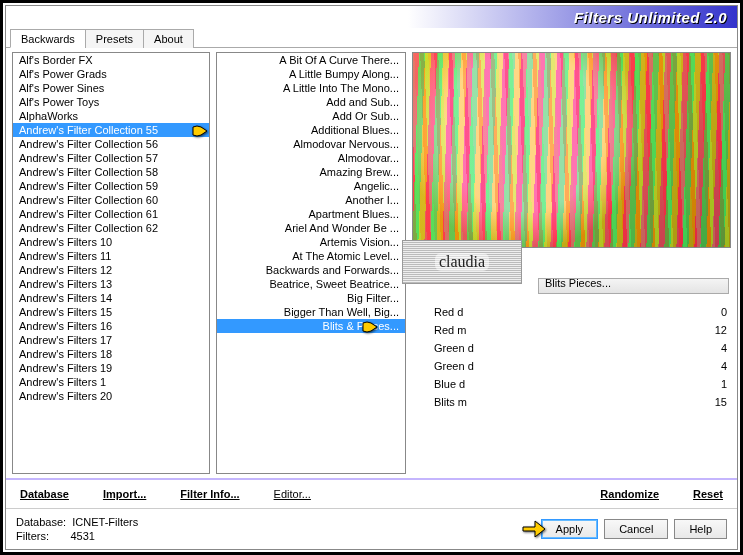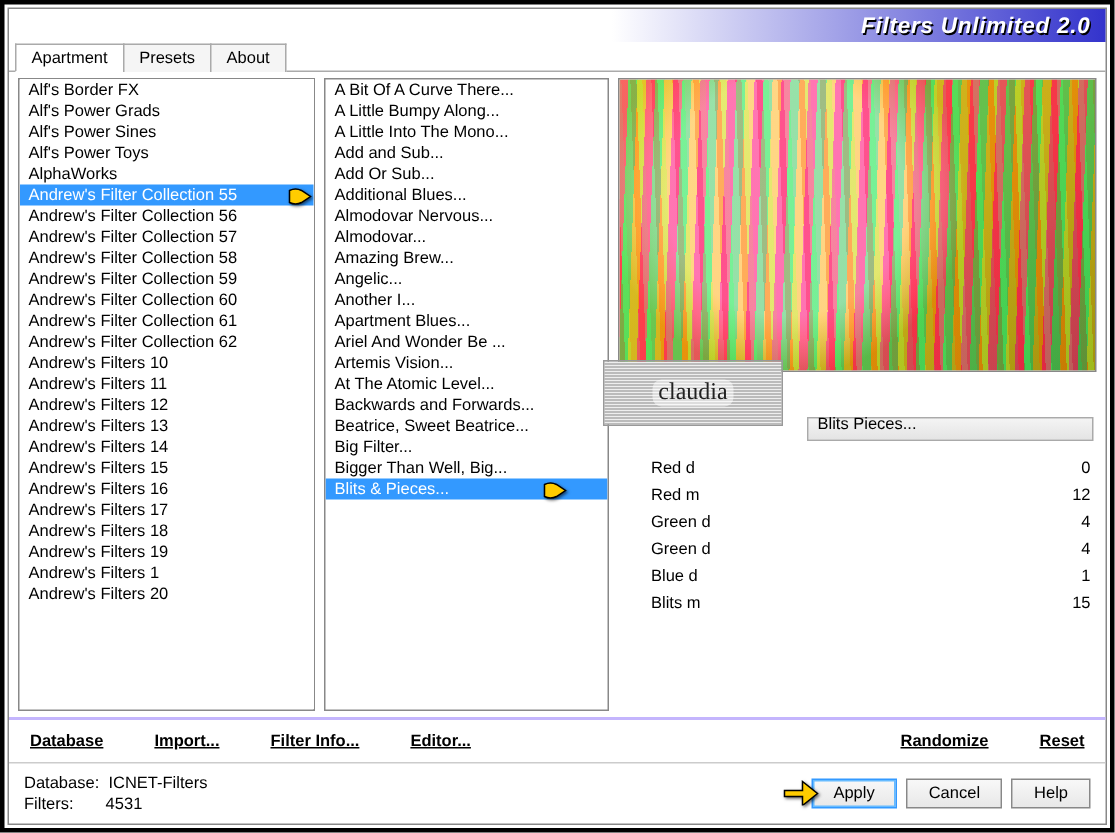--- a/index.html
+++ b/index.html
@@ -37,34 +37,34 @@
   .toolbarrow { display: flex; padding: 6px 10px; gap: 26px; border-top: 2px solid #c4b5fd; }
   .toolbarrow .btnlink { text-decoration: underline; cursor: pointer; padding: 2px 4px; }
   .toolbarrow .spacer { flex: 1; }
   .footer { border-top: 1px solid #ccc; padding: 6px 10px; display: flex; align-items: center; }
   .footer .info { flex: 1; line-height: 14px; }
   .footer .btn, .btn { border: 1px solid #888; background: linear-gradient(#f8f8f8,#e8e8e8); padding: 3px 14px; margin-left: 6px; cursor: pointer; }
   .btn.primary { border: 1px solid #3399ff; box-shadow: 0 0 0 1px #66bbff inset; }
   .pointer { position: absolute; width: 26px; height: 20px; z-index: 20; pointer-events: none; }
   .pointer svg { filter: drop-shadow(1px 1px 1px rgba(0,0,0,.6)); }
   .col1 { width: 198px; }
-  .col2 { width: 190px; }
+  .col2 { width: 190px; text-align: right; }
   .col3 { flex: 1; position: relative; }
 </style>
 </head>
 <body>
 
 <div class="outer">
 
   <div class="titlebar">
     <span class="titlebar-text">Filters Unlimited 2.0</span>
   </div>
 
   <div class="tabrow" id="tabrow">
-      <div class="tab active">Apartment</div>
+      <div class="tab active">Backwards</div>
       <div class="tab">Presets</div>
       <div class="tab">About</div>
     </div>
 
   <div class="main">
 
     <div class="col col1">
       <div class="list" id="catlist">
           <div class="li">Alf's Border FX</div>
           <div class="li">Alf's Power Grads</div>
@@ -164,21 +164,21 @@
           </div>
         </div>
     </div>
 
   </div>
 
   <div class="toolbarrow">
     <span class="btnlink" style="font-weight:bold">Database</span>
     <span class="btnlink" style="font-weight:bold">Import...</span>
     <span class="btnlink" style="font-weight:bold">Filter Info...</span>
-    <span class="btnlink" style="font-weight:bold">Editor...</span>
+    <span class="btnlink" style="font-weight:normal">Editor...</span>
     <span class="spacer"></span>
     <span class="btnlink" style="font-weight:bold">Randomize</span>
     <span class="btnlink" style="font-weight:bold">Reset</span>
   </div>
 
   <div class="footer">
     <div class="info">
       <div><span>Database:</span>&nbsp;&nbsp;<span>ICNET-Filters</span></div>
       <div><span>Filters:</span>&nbsp;&nbsp;&nbsp;&nbsp;&nbsp;&nbsp;&nbsp;<span>4531</span></div>
     </div>

